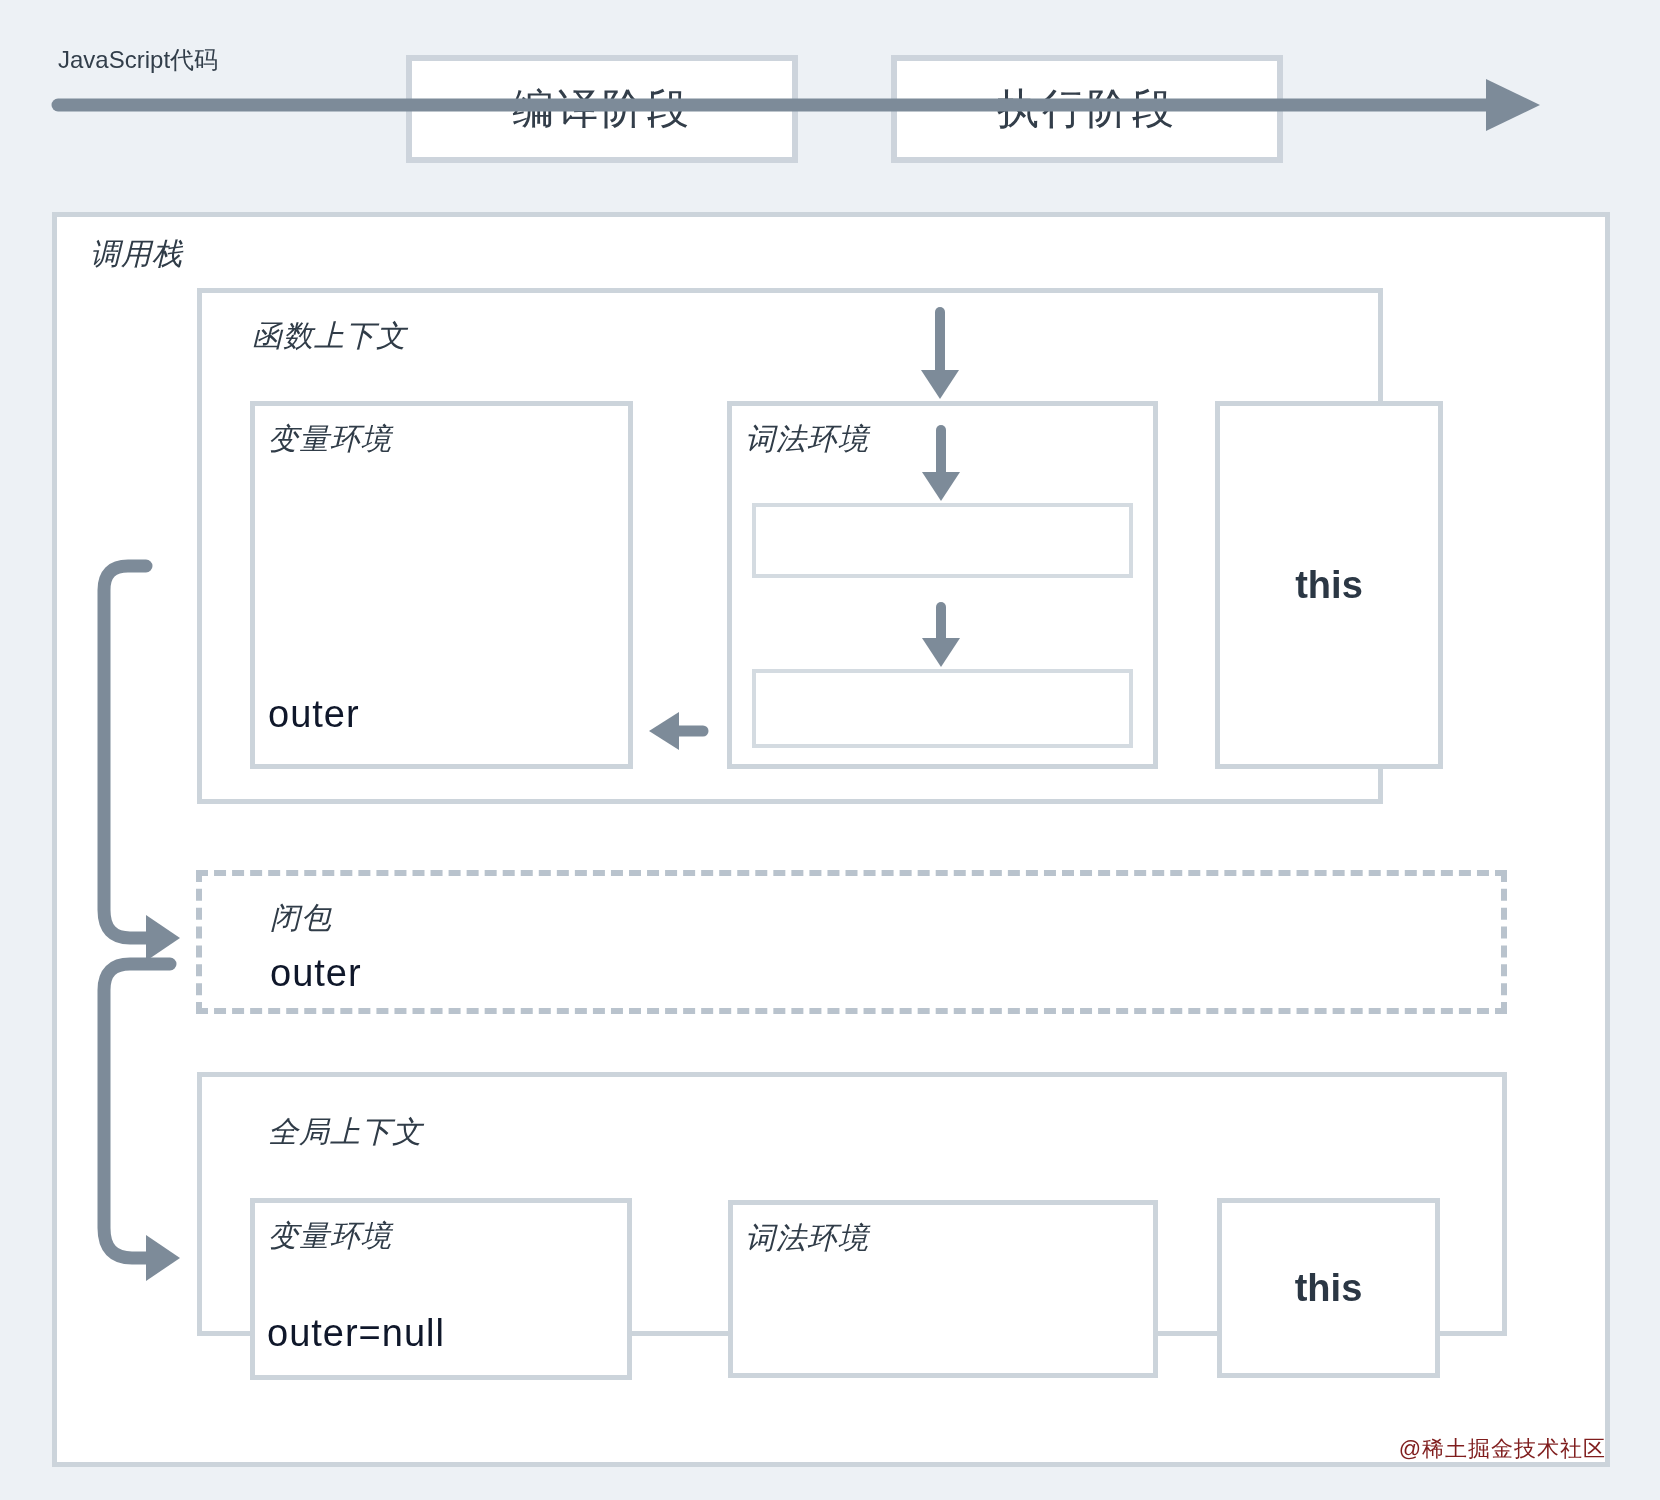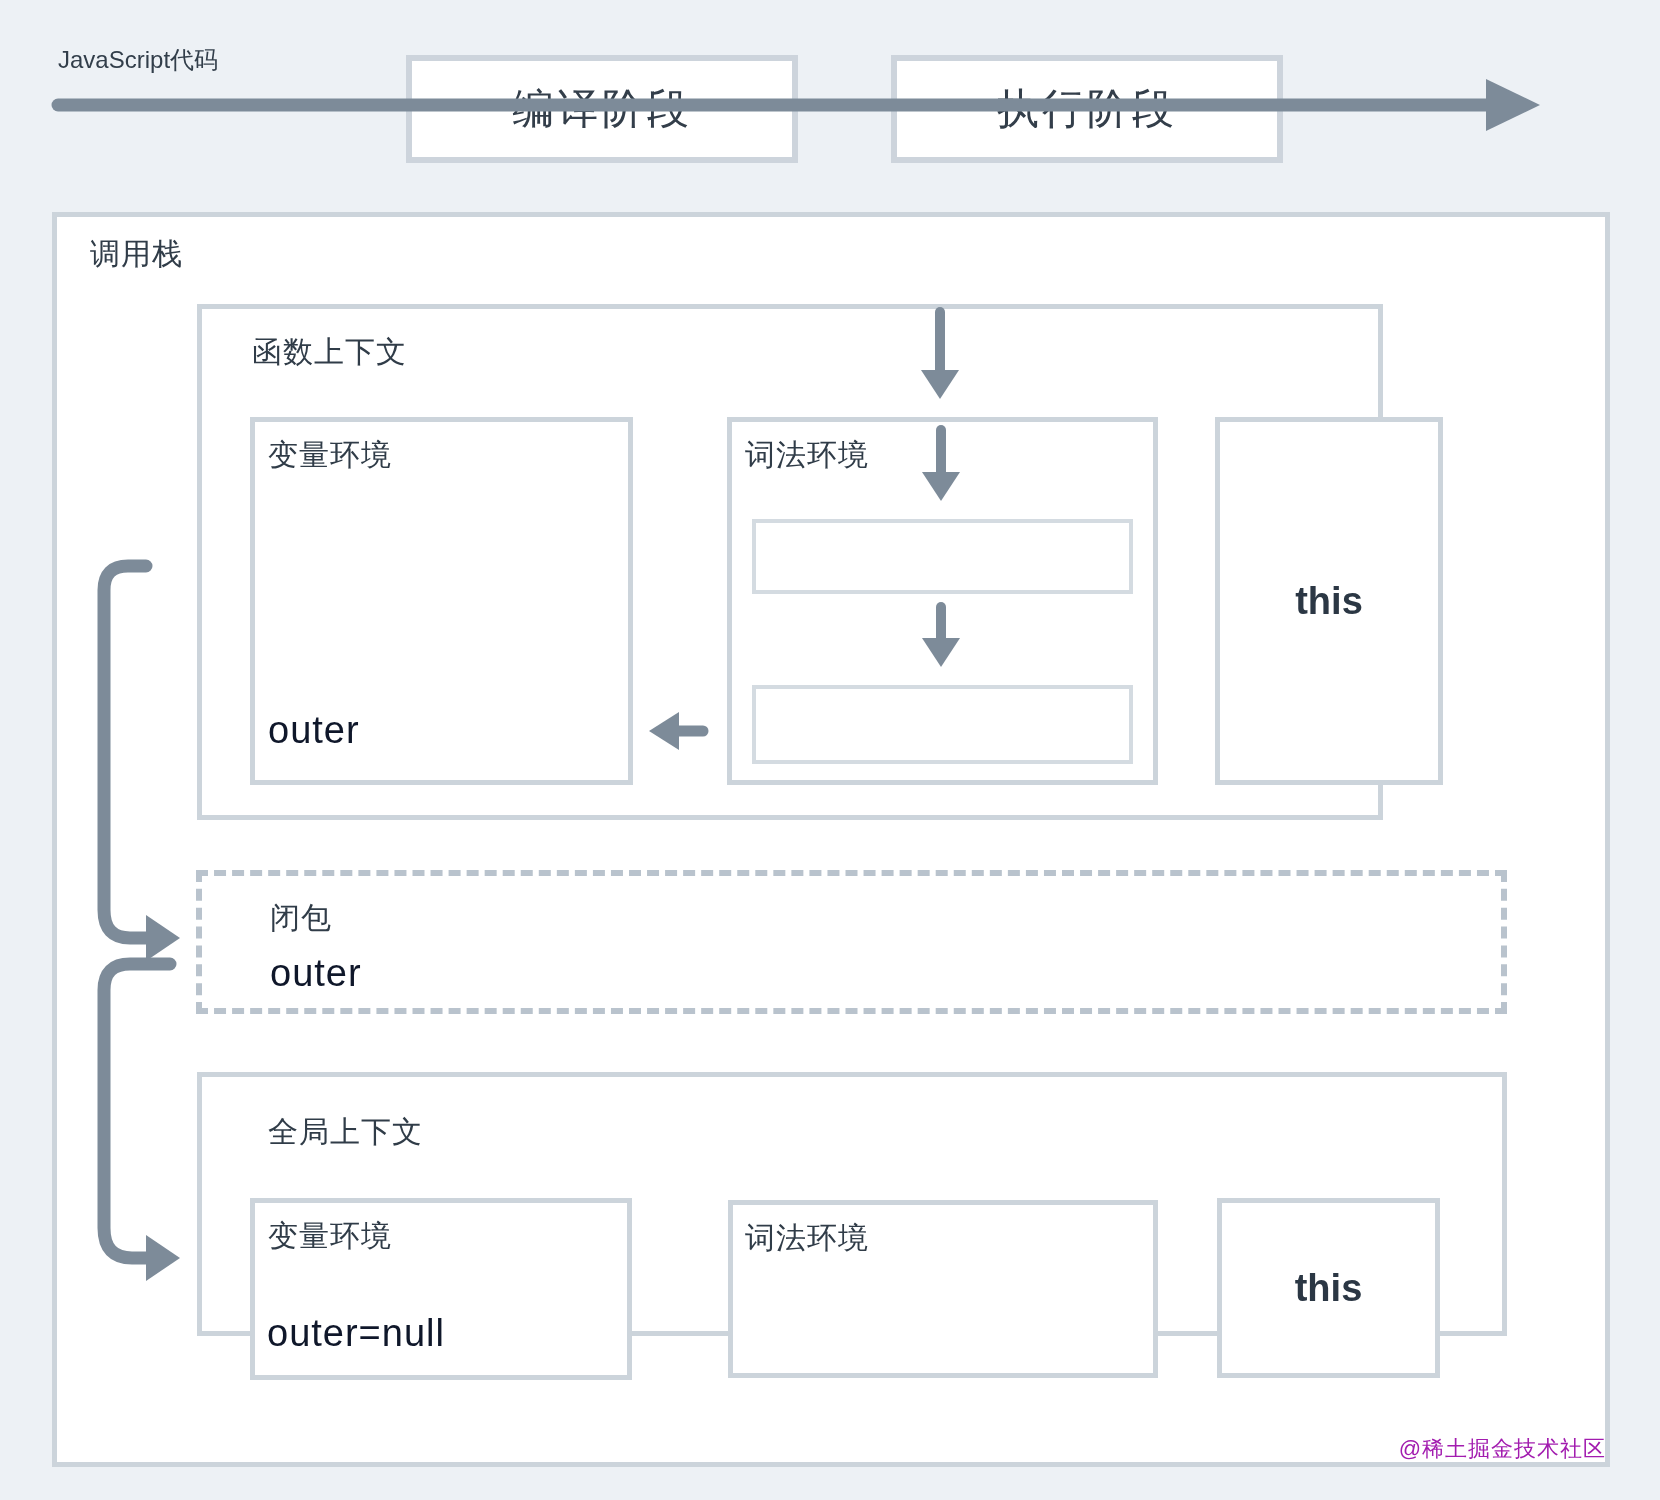--- a/index.html
+++ b/index.html
@@ -10,50 +10,50 @@
     color:#2e3a47;
   }
   
   .box{position:absolute;background:#ffffff;box-shadow:inset 0 0 0 5px #ccd4db;}
   .box--thin{box-shadow:inset 0 0 0 4px #d4dbe1;}
   .stagebox{
     position:absolute;background:#ffffff;box-shadow:inset 0 0 0 6px #cdd4dc;
     display:flex;align-items:center;justify-content:center;
     font-size:42px;letter-spacing:3px;color:#333e4a;
   }
-  .lbl{position:absolute;font-size:30px;color:#303c48;letter-spacing:1px;white-space:nowrap;}
+  .lbl{position:absolute;font-size:30px;color:#303c48;letter-spacing:1px;white-space:nowrap;font-style:italic;}
   .val{position:absolute;font-size:38px;font-weight:500;color:#0f172a;letter-spacing:1px;white-space:nowrap;}
   .this-box{display:flex;align-items:center;justify-content:center;
     font-size:38px;font-weight:700;color:#2b3744;}
   .dashed{
     position:absolute;background:transparent;
     border:6px dashed #b9c3cd;box-sizing:border-box;
   }
-  .watermark{position:absolute;font-size:22px;color:#a21caf;letter-spacing:1px;white-space:nowrap;text-align:right;}
+  .watermark{position:absolute;font-size:22px;color:#7f1d1d;letter-spacing:1px;white-space:nowrap;text-align:right;}
   svg.overlay{position:absolute;left:0;top:0;pointer-events:none;}
   .topcode{position:absolute;font-size:24px;color:#323e4a;white-space:nowrap;}
 </style>
 </head>
 <body>
 
 <div class="topcode" style="left:58px;top:44px;">JavaScript代码</div>
 
 <div class="stagebox" style="left:406px;top:55px;width:392px;height:108px;">
   <span>编译阶段</span>
 </div>
 
 <div class="stagebox" style="left:891px;top:55px;width:392px;height:108px;">
   <span>执行阶段</span>
 </div>
 
 <div class="box" style="left:52px;top:212px;width:1558px;height:1255px;">
 
   <div class="lbl" style="left:38px;top:22px;">调用栈</div>
 
-  <div class="box" style="left:145px;top:92px;width:1186px;height:516px;">
+  <div class="box" style="left:145px;top:76px;width:1186px;height:516px;">
 
     <div class="lbl" style="left:55px;top:28px;">函数上下文</div>
 
     <div class="box" style="left:53px;top:113px;width:383px;height:368px;">
       <div class="lbl" style="left:18px;top:18px;">变量环境</div>
       <div class="val" style="left:18px;top:292px;">outer</div>
     </div>
 
     <div class="box" style="left:530px;top:113px;width:431px;height:368px;">
       <div class="lbl" style="left:18px;top:18px;">词法环境</div>

